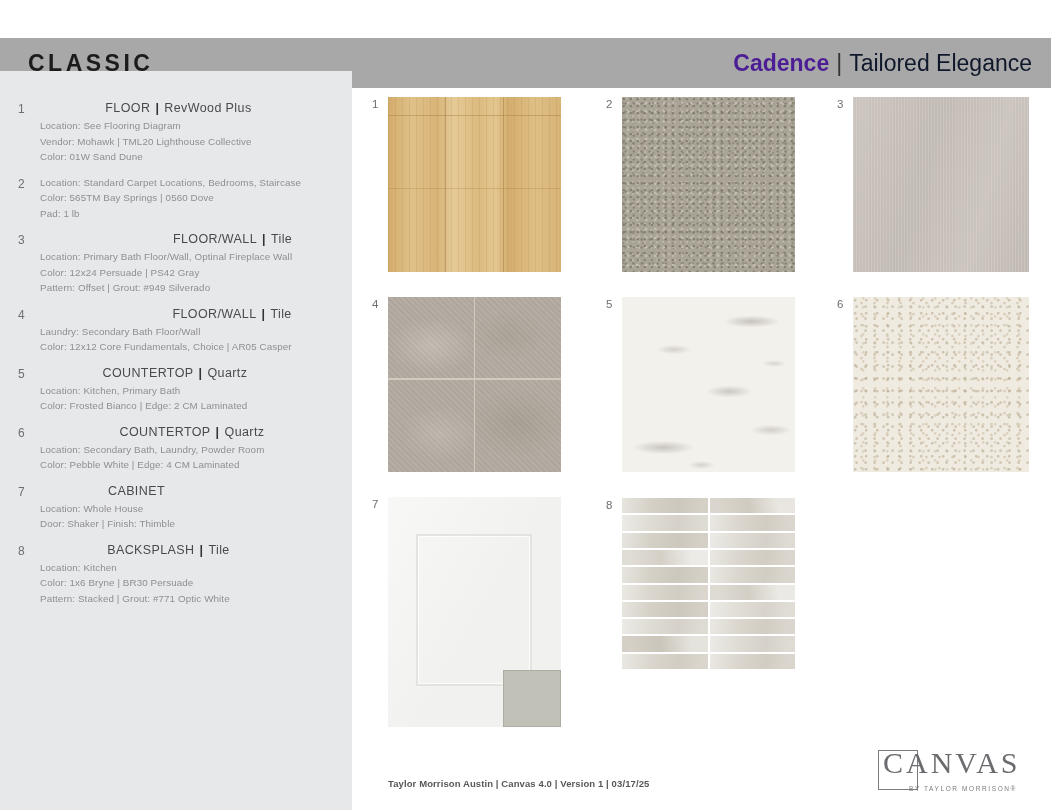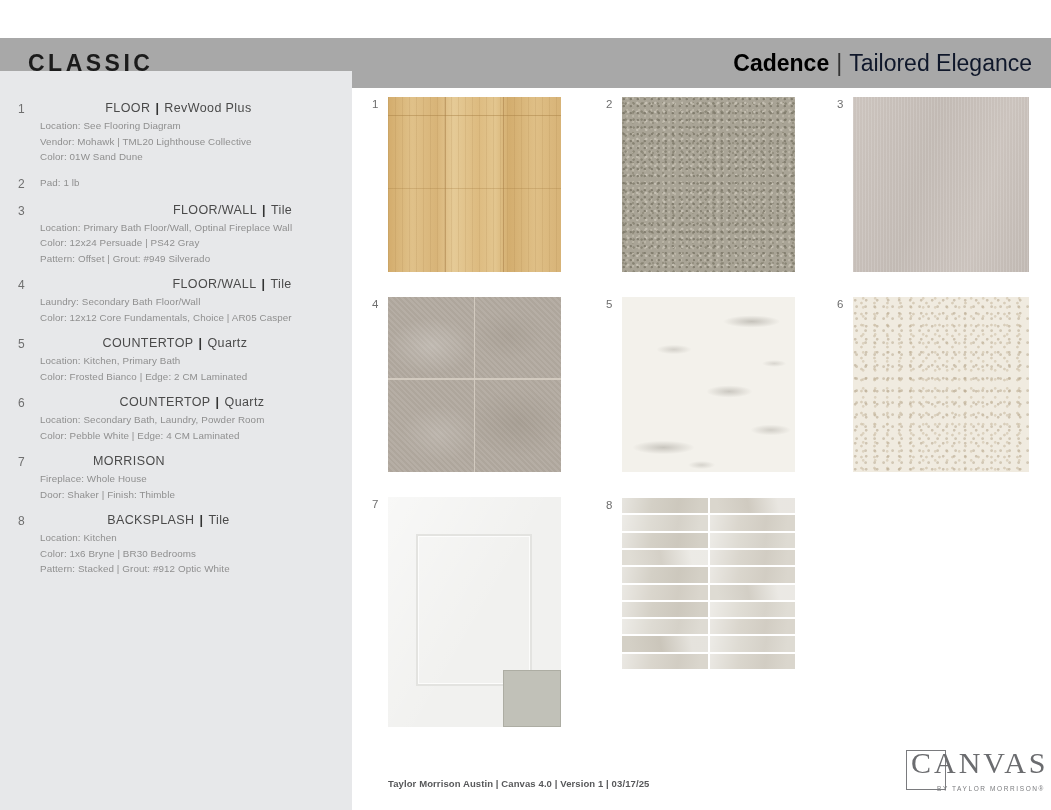--- a/index.html
+++ b/index.html
@@ -6,21 +6,21 @@
   html,body { width:1051px; height:810px; overflow:hidden; background:#ffffff;
               font-family:"Liberation Sans", sans-serif; }
   .page { position:relative; width:1051px; height:810px; background:#ffffff; }
 
   
   .header { position:absolute; left:0; top:0; width:1051px; height:50px;
             background:#a8a8a8; display:flex; align-items:center;
             justify-content:space-between; padding:0 19px 0 28px;margin-top:38px; }
   .collection-title { font-size:23px; font-weight:700; letter-spacing:3.5px; color:#1b1b1b; }
   .package-title { font-size:23px; color:#3e3e3e; white-space:nowrap; }
-  .package-title .pkg-name { font-weight:700; color:#000000; }
+  .package-title .pkg-name { font-weight:700; color:#4c1d95; }
   .package-title .pkg-sep { font-weight:400; color:#333333; margin:0 7px; }
   .package-title .pkg-tag { font-weight:400; color:#0f172a; }
 
   
   .sidebar { position:absolute; left:0; top:71px; width:352px; height:739px;
              background:#e7e8ea; padding:29px 10px 0 18px; }
   .spec-item { display:flex; margin-bottom:10px; }
   .spec-num { width:14px; flex:0 0 14px; text-align:left; font-size:12px;
               color:#6f6f6f; line-height:16px; padding-top:1px; }
   .spec-body { margin-left:8px; }
@@ -98,21 +98,21 @@
   .bs-tile { background-color:#dad6cd;
     background-image:linear-gradient(100deg, rgba(255,255,255,.45), transparent 35%, rgba(160,150,135,.14) 65%, transparent 90%); }
   .bs-tile:nth-child(3n)   { background-color:#dedbd3; }
   .bs-tile:nth-child(4n+1) { background-color:#d4d0c6; }
   .bs-tile:nth-child(7n)   { background-color:#e0ddd5; }
   .bs-tile:nth-child(5n+2) { background-image:linear-gradient(80deg, transparent 10%, rgba(160,150,135,.18) 45%, rgba(255,255,255,.4) 80%); }
 
   
   .footer-info { position:absolute; left:388px; top:778px; font-size:9.5px;
                  font-weight:700; color:#57585a; letter-spacing:.1px; }
-  .canvas-logo { position:absolute; right:6px; top:750px; width:139px; height:42px; }
+  .canvas-logo { position:absolute; right:34px; top:750px; width:139px; height:42px; }
   .logo-box { position:absolute; left:0; top:0; width:40px; height:40px;
               border:1px solid #7a7b7e; }
   .logo-word { position:absolute; left:5px; top:-4px; font-family:"Liberation Serif", serif;
                font-size:30px; font-weight:400; letter-spacing:3px; color:#6b6c6f; }
   .logo-sub { position:absolute; right:0; bottom:0; font-size:6.5px;
               letter-spacing:1.6px; color:#7a7b7e; white-space:nowrap; }
 </style>
 </head>
 <body>
 
@@ -133,20 +133,22 @@
         <div class="spec-heading"><span>FLOOR</span><span class="pipe">|</span><span>RevWood Plus</span></div>
         <div class="spec-detail">Location: See Flooring Diagram</div>
         <div class="spec-detail">Vendor: Mohawk | TML20 Lighthouse Collective</div>
         <div class="spec-detail">Color: 01W Sand Dune</div>
       </div>
     </div>
 
     <div class="spec-item">
       <div class="spec-num">2</div>
       <div class="spec-body">
+        <div class="spec-detail">Location: Standard Carpet Locations, Bedrooms, Staircase</div>
+        <div class="spec-detail">Color: 565TM Bay Springs | 0560 Dove</div>
         <div class="spec-detail">Pad: 1 lb</div>
       </div>
     </div>
 
     <div class="spec-item">
       <div class="spec-num">3</div>
       <div class="spec-body">
         <div class="spec-heading"><span>FLOOR/WALL</span><span class="pipe">|</span><span>Tile</span></div>
         <div class="spec-detail">Location: Primary Bath Floor/Wall, Optinal Fireplace Wall</div>
         <div class="spec-detail">Color: 12x24 Persuade | PS42 Gray</div>
@@ -177,33 +179,33 @@
       <div class="spec-body">
         <div class="spec-heading"><span>COUNTERTOP</span><span class="pipe">|</span><span>Quartz</span></div>
         <div class="spec-detail">Location: Secondary Bath, Laundry, Powder Room</div>
         <div class="spec-detail">Color: Pebble White | Edge: 4 CM Laminated</div>
       </div>
     </div>
 
     <div class="spec-item">
       <div class="spec-num">7</div>
       <div class="spec-body">
-        <div class="spec-heading"><span>MORRISON</span><span class="pipe"></span><span></span></div>
-        <div class="spec-detail">Fireplace: Whole House</div>
+        <div class="spec-heading"><span>CABINET</span><span class="pipe"></span><span></span></div>
+        <div class="spec-detail">Location: Whole House</div>
         <div class="spec-detail">Door: Shaker | Finish: Thimble</div>
       </div>
     </div>
 
     <div class="spec-item">
       <div class="spec-num">8</div>
       <div class="spec-body">
         <div class="spec-heading"><span>BACKSPLASH</span><span class="pipe">|</span><span>Tile</span></div>
         <div class="spec-detail">Location: Kitchen</div>
-        <div class="spec-detail">Color: 1x6 Bryne | BR30 Bedrooms</div>
-        <div class="spec-detail">Pattern: Stacked | Grout: #912 Optic White</div>
+        <div class="spec-detail">Color: 1x6 Bryne | BR30 Persuade</div>
+        <div class="spec-detail">Pattern: Stacked | Grout: #771 Optic White</div>
       </div>
     </div>
 
   </div>
 
   <div class="swatch" style="left:388px; top:97px; width:173px; height:175px;">
     <div class="sw-num">1</div>
     <div class="sw-art art-wood"></div>
   </div>
 

